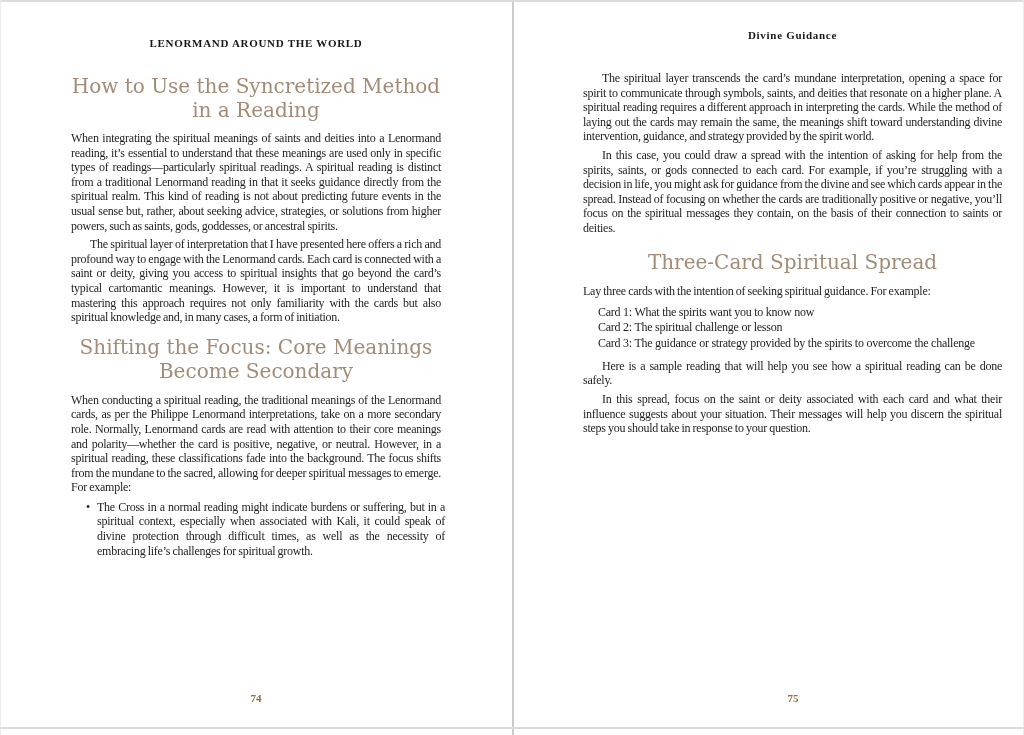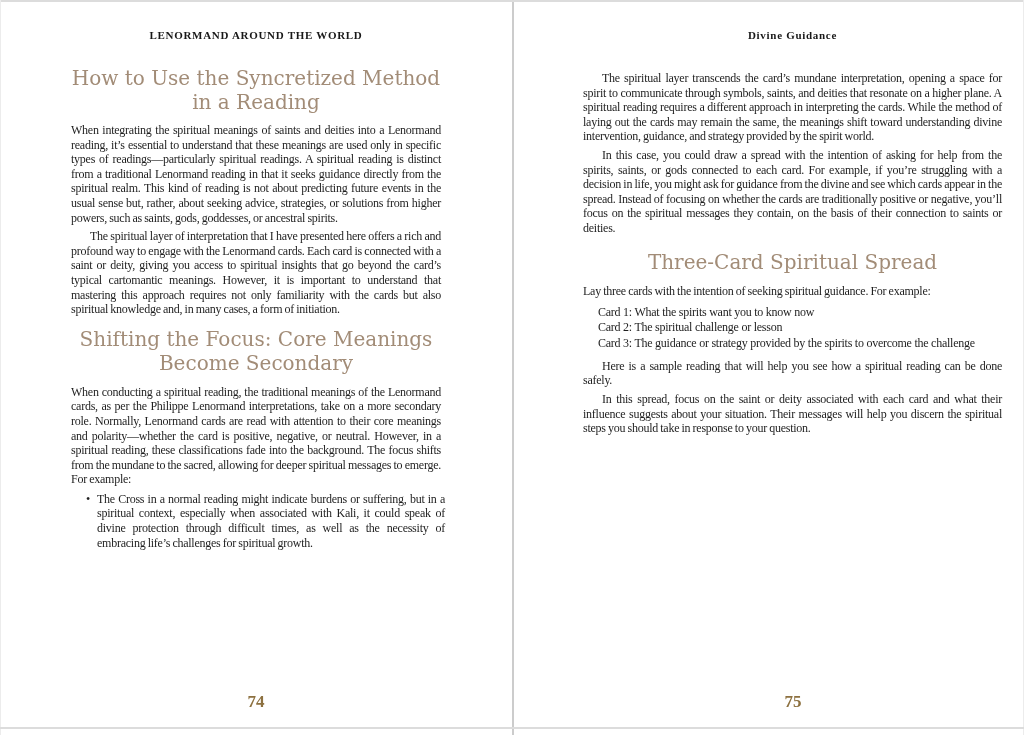--- a/index.html
+++ b/index.html
@@ -19,21 +19,21 @@
     position: absolute; top: 0; bottom: 0; width: 1px; background: #ececec;
   }
   .frame-left { left: 0; }
   .frame-right { right: 0; }
   .spine {
     position: absolute; top: 2px; bottom: 0; left: 512px; width: 2px;
     background: #cccccc;
   }
   .page {
     position: absolute; top: 0; height: 735px; width: 512px;
-    padding: 0 67px; box-sizing: border-box;
+    padding: 8px 67px; box-sizing: border-box;
   }
   .page.left { left: 0; }
   .page.right { left: 514px; width: 558px; padding: 0 66px 0 65px; }
   .running-head {
     margin: 29px 0 0 0;
     text-align: center;
     font-size: 11px; font-weight: bold;
     letter-spacing: 0.7px;
     color: #181818;
   }
@@ -78,21 +78,21 @@
   .card-line {
     font-size: 12px; line-height: 15.2px;
     letter-spacing: -0.25px;
     color: #1e1e1e;
     padding-left: 60px; text-indent: -41px;
     text-align: left;
   }
   .pagenum {
     position: absolute; top: 692px; left: 0; right: 0;
     text-align: center;
-    font-size: 17px; font-weight: bold;
+    font-size: 11px; font-weight: bold;
     color: #8d7140;
   }
 </style>
 </head>
 <body>
 
 <div>
 
   <div class="frame-top"></div>
   <div class="frame-left"></div>

